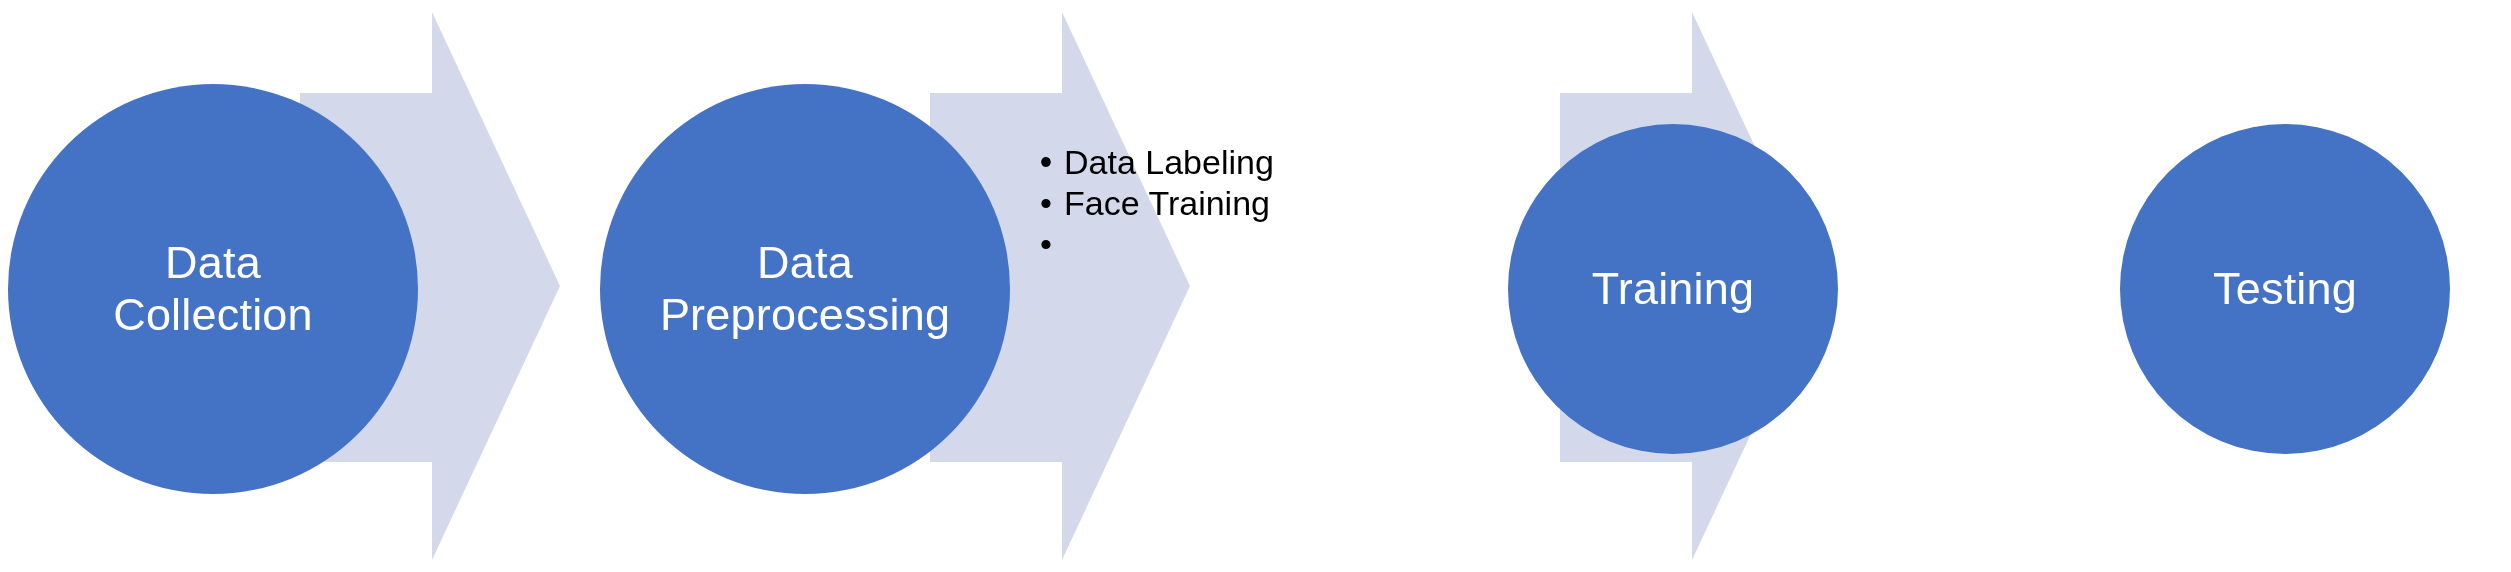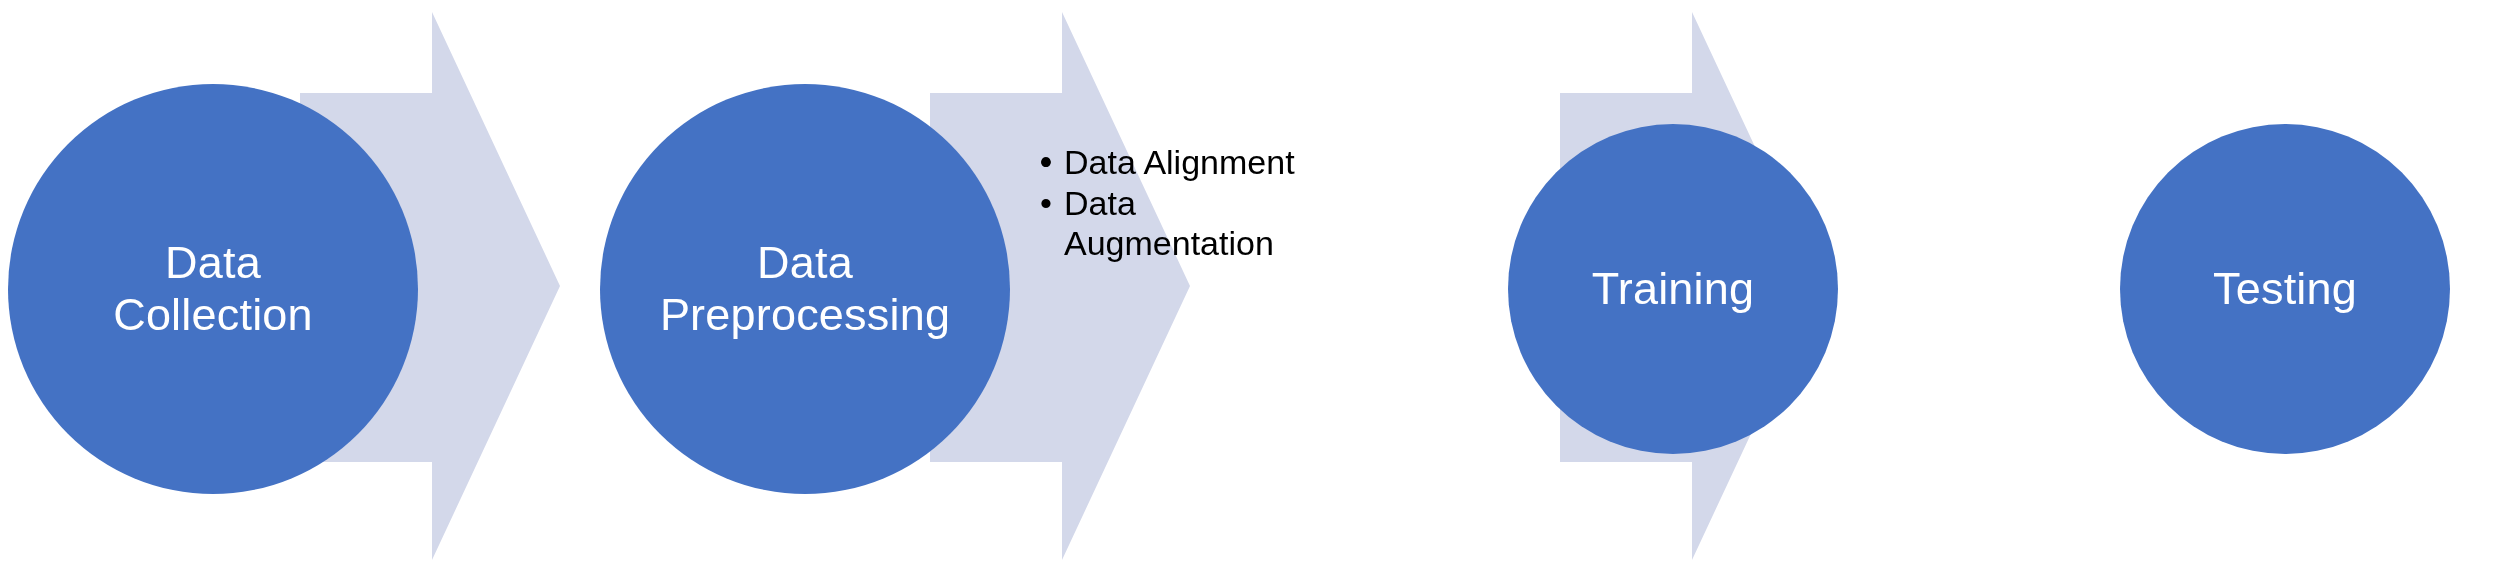--- a/index.html
+++ b/index.html
@@ -95,24 +95,24 @@
   <div class="stage-circle-label" style="left:1673px; top:289px; width:300px;">Training</div>
 
   <div class="stage-circle-label" style="left:2285px; top:289px; width:300px;">Testing</div>
 
   <ul class="bullet-list" style="left:1040px; top:142px;">
     <li>
       <span class="bullet-dot">•</span>
     </li>
     <li>
       <span class="bullet-dot">•</span>
+      <span>Data Labeling</span>
     </li>
     <li>
       <span class="bullet-dot">•</span>
-      <span>Data Alignment</span>
+      <span>Face Training</span>
     </li>
     <li>
       <span class="bullet-dot">•</span>
-      <span>Data Augmentation</span>
     </li>
   </ul>
 
 </div>
 
 </body></html>

